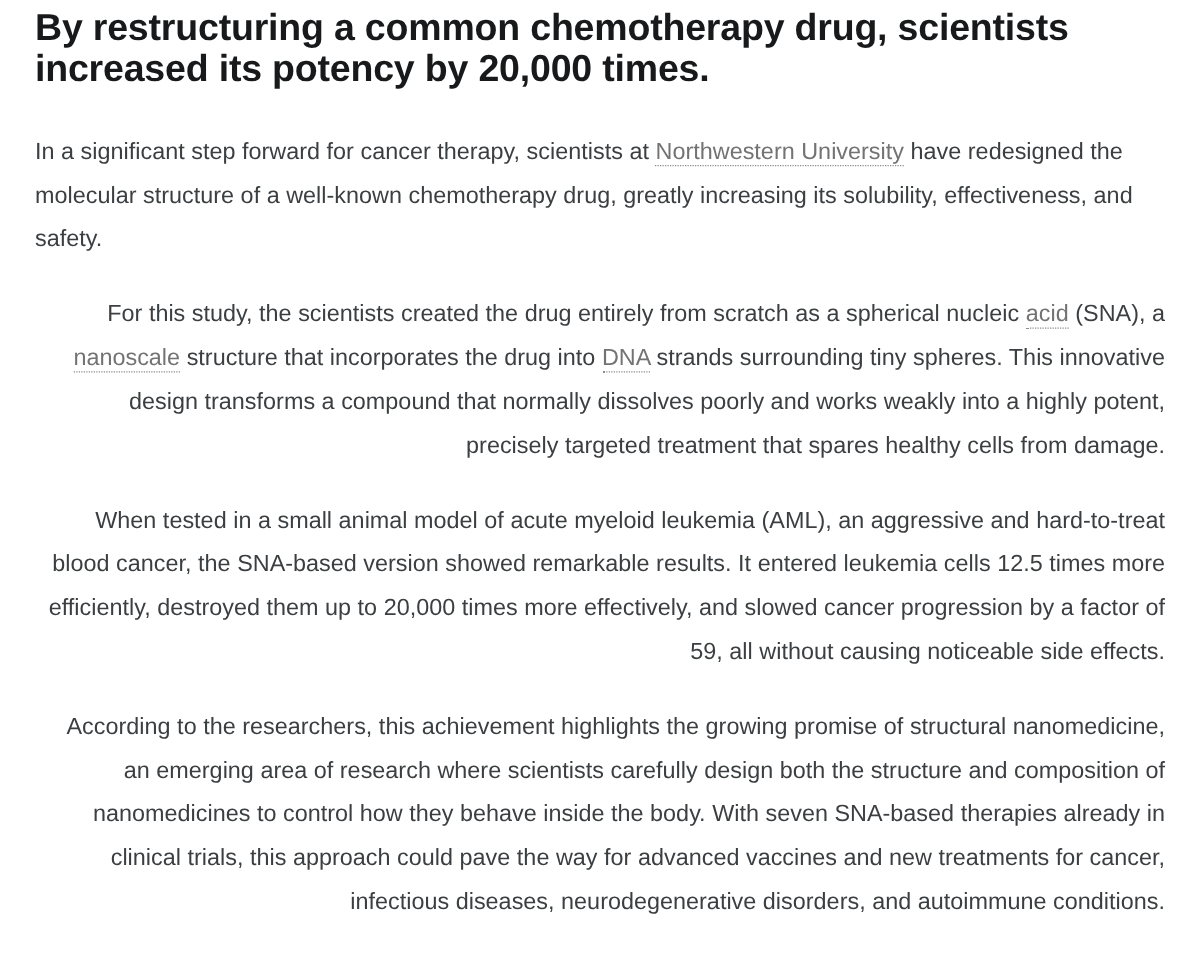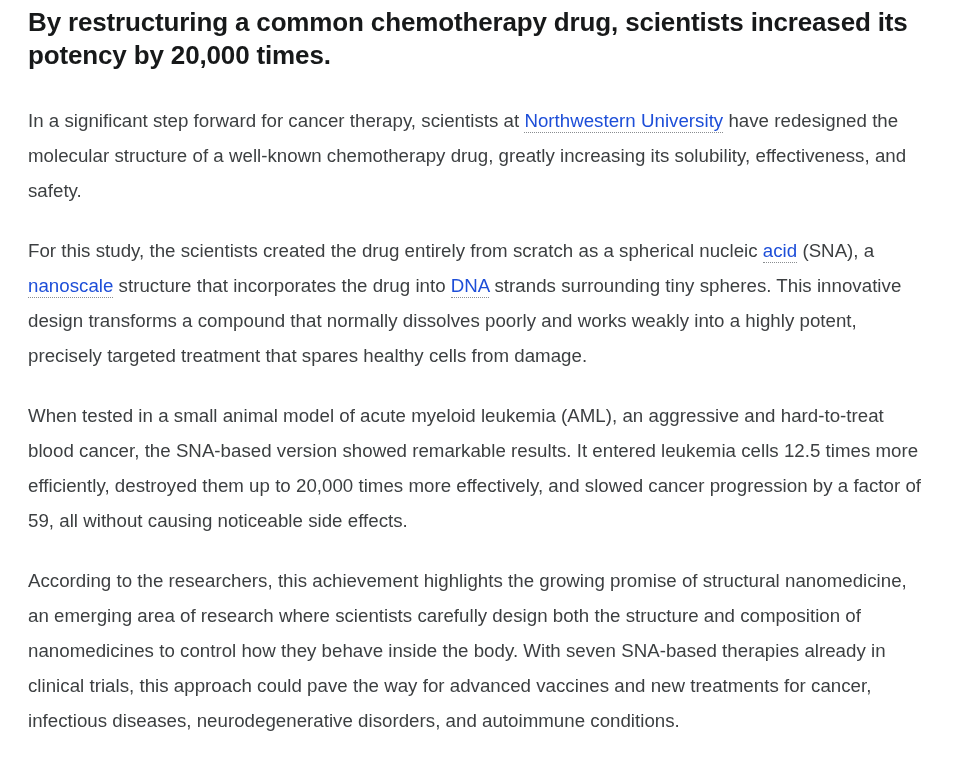--- a/index.html
+++ b/index.html
@@ -15,21 +15,21 @@
     font-family: "Liberation Sans", sans-serif;
     -webkit-font-smoothing: antialiased;
   }
   .article {
     box-sizing: border-box;
     width: 957px;
     padding: 6px 25px 0 28px;
   }
   .headline {
     margin: 0 0 0 0;
-    font-size: 26px;
+    font-size: 30px;
     line-height: 33px;
     font-weight: 700;
     letter-spacing: -0.15px;
     color: #17191a;
     max-width: 890px;
   }
   .body-copy {
     margin: 0;
     padding: 0;
   }
@@ -41,23 +41,24 @@
     font-weight: 400;
     color: #3c3f41;
     letter-spacing: 0.02px;
     max-width: 908px;
   }
   .para.first-para {
     margin-top: 31px;
   }
   .para + .para {
     margin-top: 25px;
+    text-align: right;
   }
   .inline-link {
-    color: #1d4ed8;
+    color: #737373;
     text-decoration: none;
     border-bottom: 1px dotted #8a8d90;
     padding-bottom: 1px;
     cursor: pointer;
   }
 </style>
 </head>
 <body>
 
 <div class="article">

